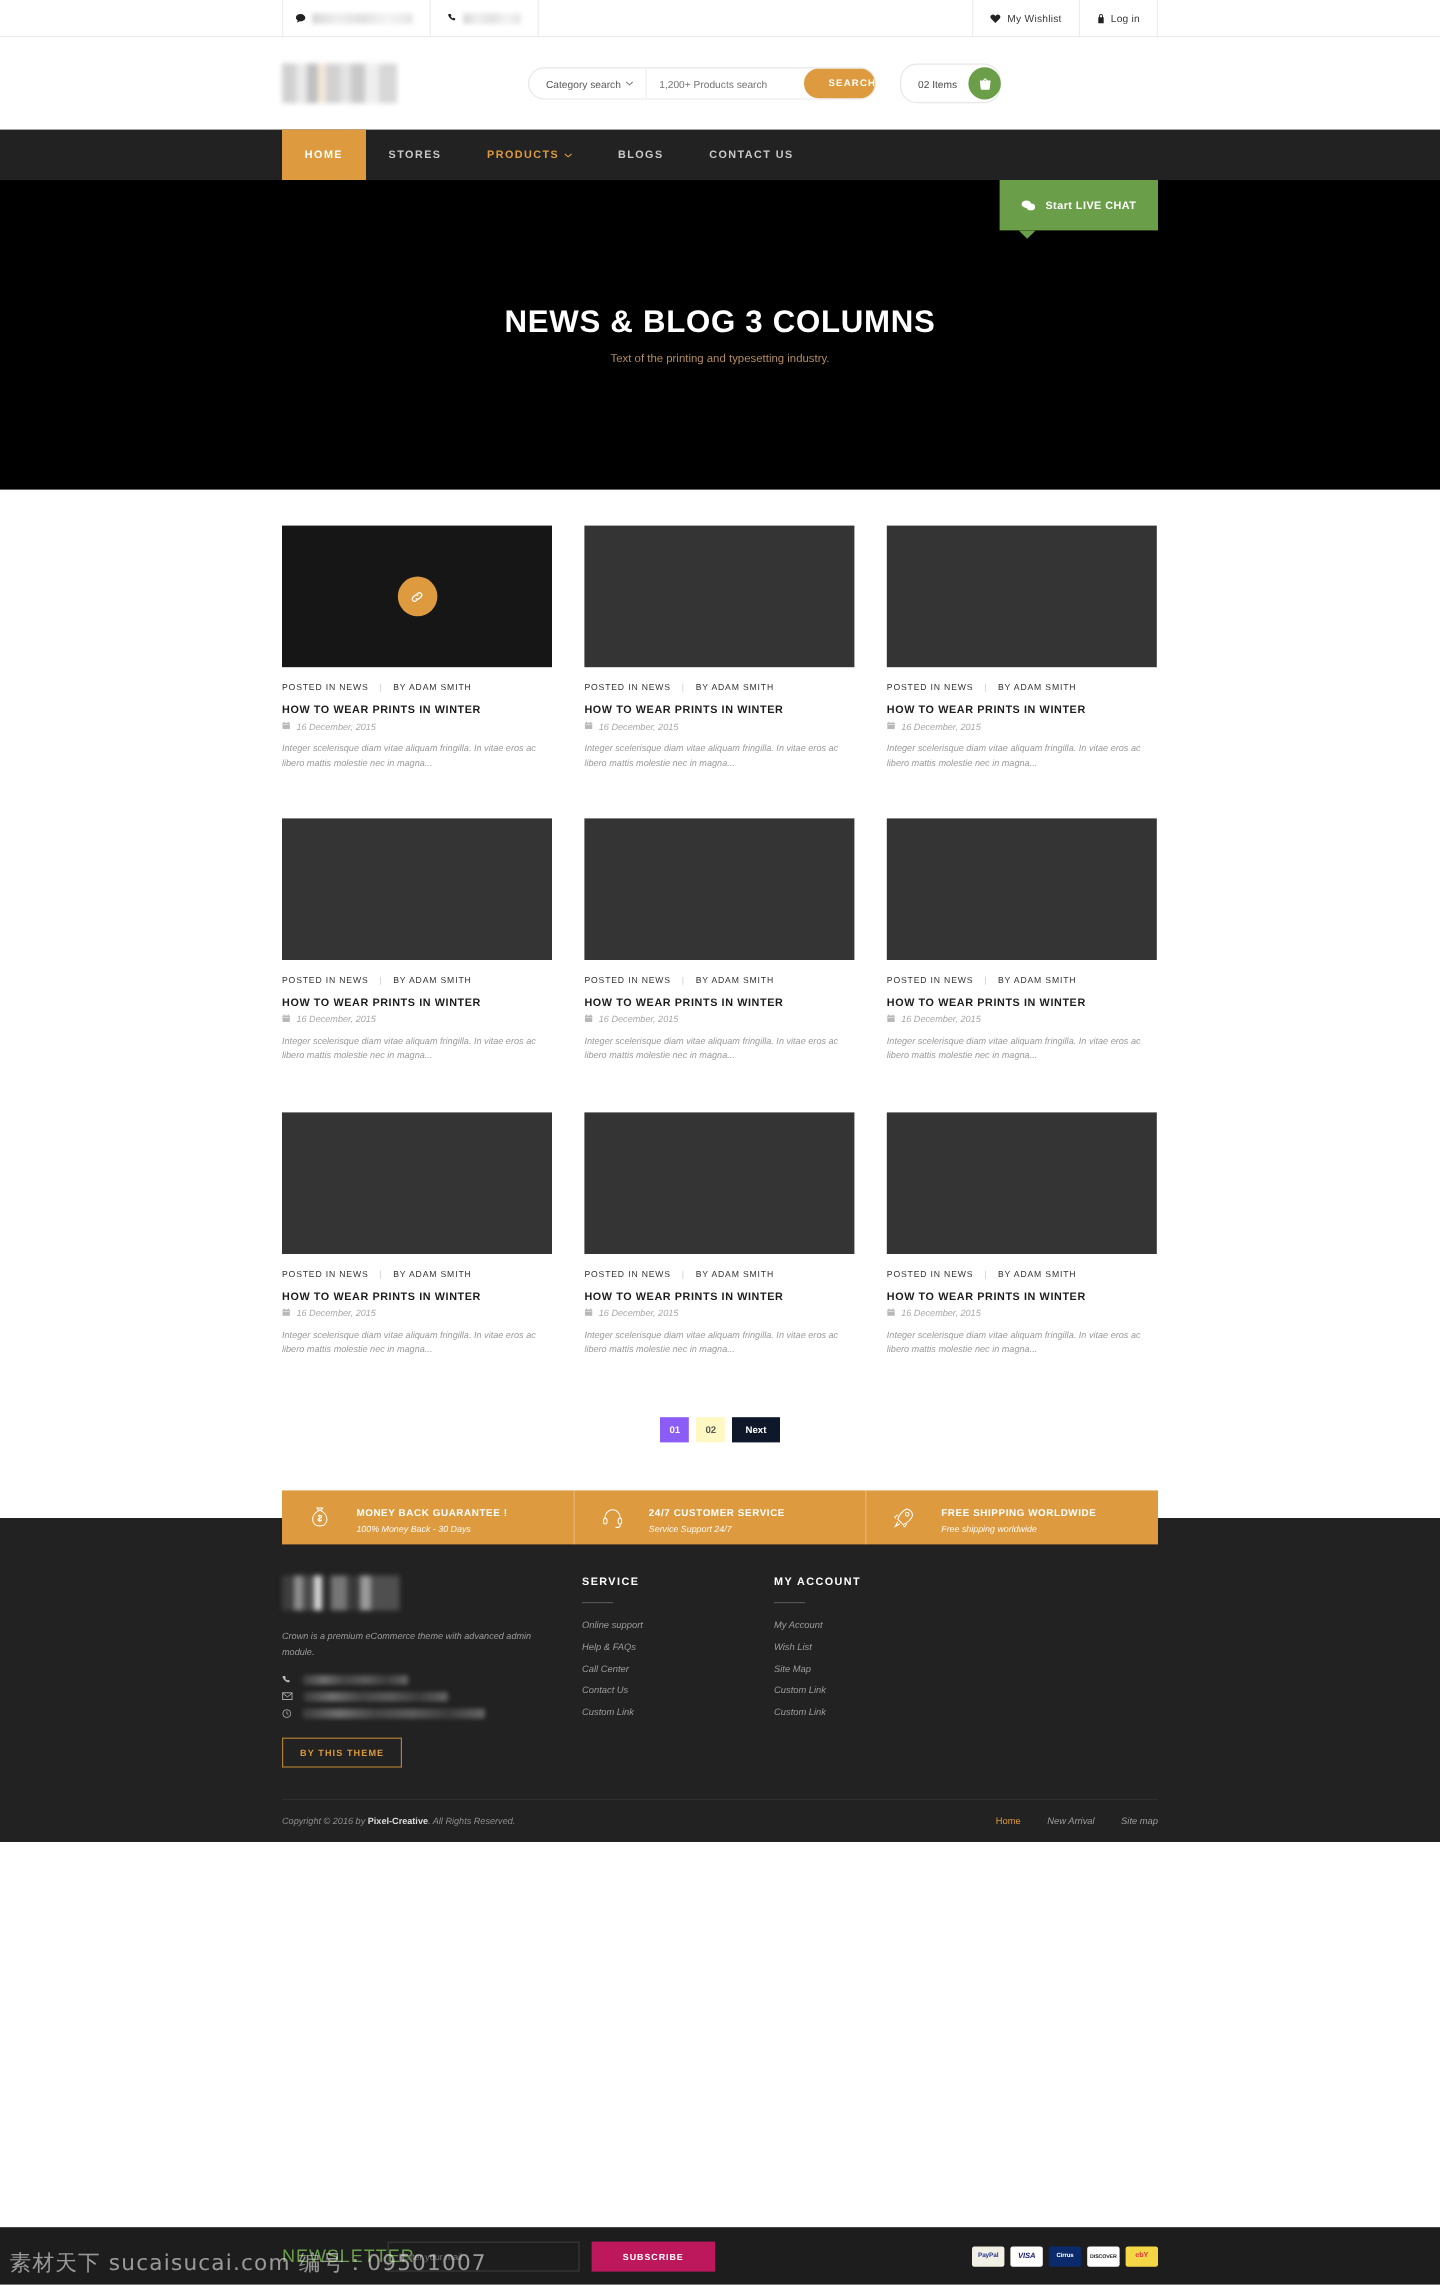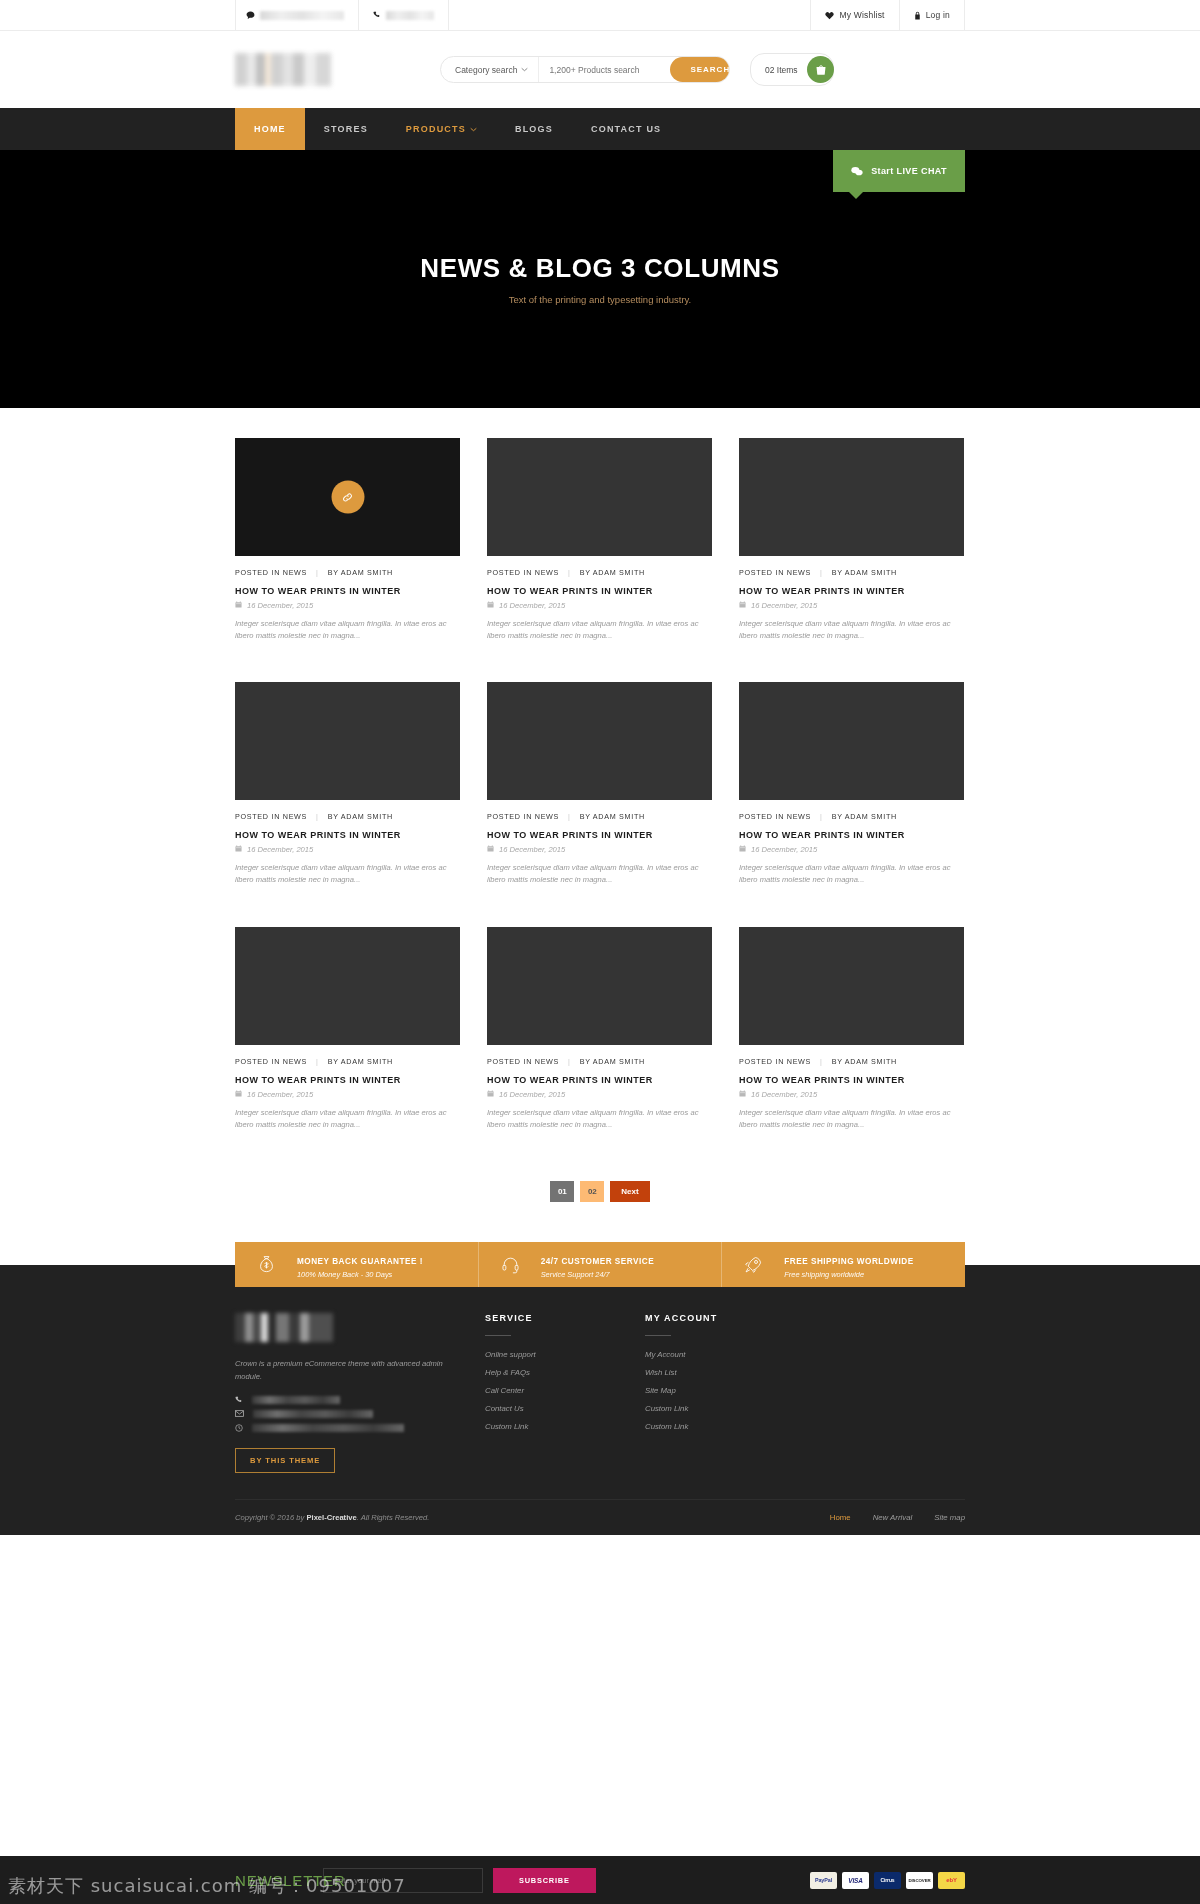--- a/index.html
+++ b/index.html
@@ -155,25 +155,25 @@
   }
   .card-exc {
     margin-top: 8px; font-size: 7.6px; line-height: 1.6;
     color: #9a9a9a; font-style: italic;
   }
 
   
   .pagination { width: 730px; margin: 0 auto; display: flex; justify-content: center; gap: 6px; padding: 10px 0 40px; }
   .pg {
     min-width: 24px; height: 21px; display: flex; align-items: center; justify-content: center;
-    font-size: 8px; font-weight: bold; color: #555; background: #fdba74; padding: 0 7px;
+    font-size: 8px; font-weight: bold; color: #555; background: #fef9c3; padding: 0 7px;
     cursor: pointer;
   }
-  .pg.active { background: #737373; color: #fff; }
-  .pg.next { background: #c2410c; color: #fff; padding: 0 11px; }
+  .pg.active { background: #8b5cf6; color: #fff; }
+  .pg.next { background: #0f172a; color: #fff; padding: 0 11px; }
 
   
   .svc-wrap { position: relative; width: 730px; margin: 0 auto; }
   .svc {
     display: flex; background: #dd9a3e; height: 45px; position: relative; z-index: 2;
   }
   .svc-item {
     flex: 1; display: flex; align-items: center; gap: 21px; padding-left: 22px;
     color: #fff; border-right: 1px solid rgba(255,255,255,.28);
   }

